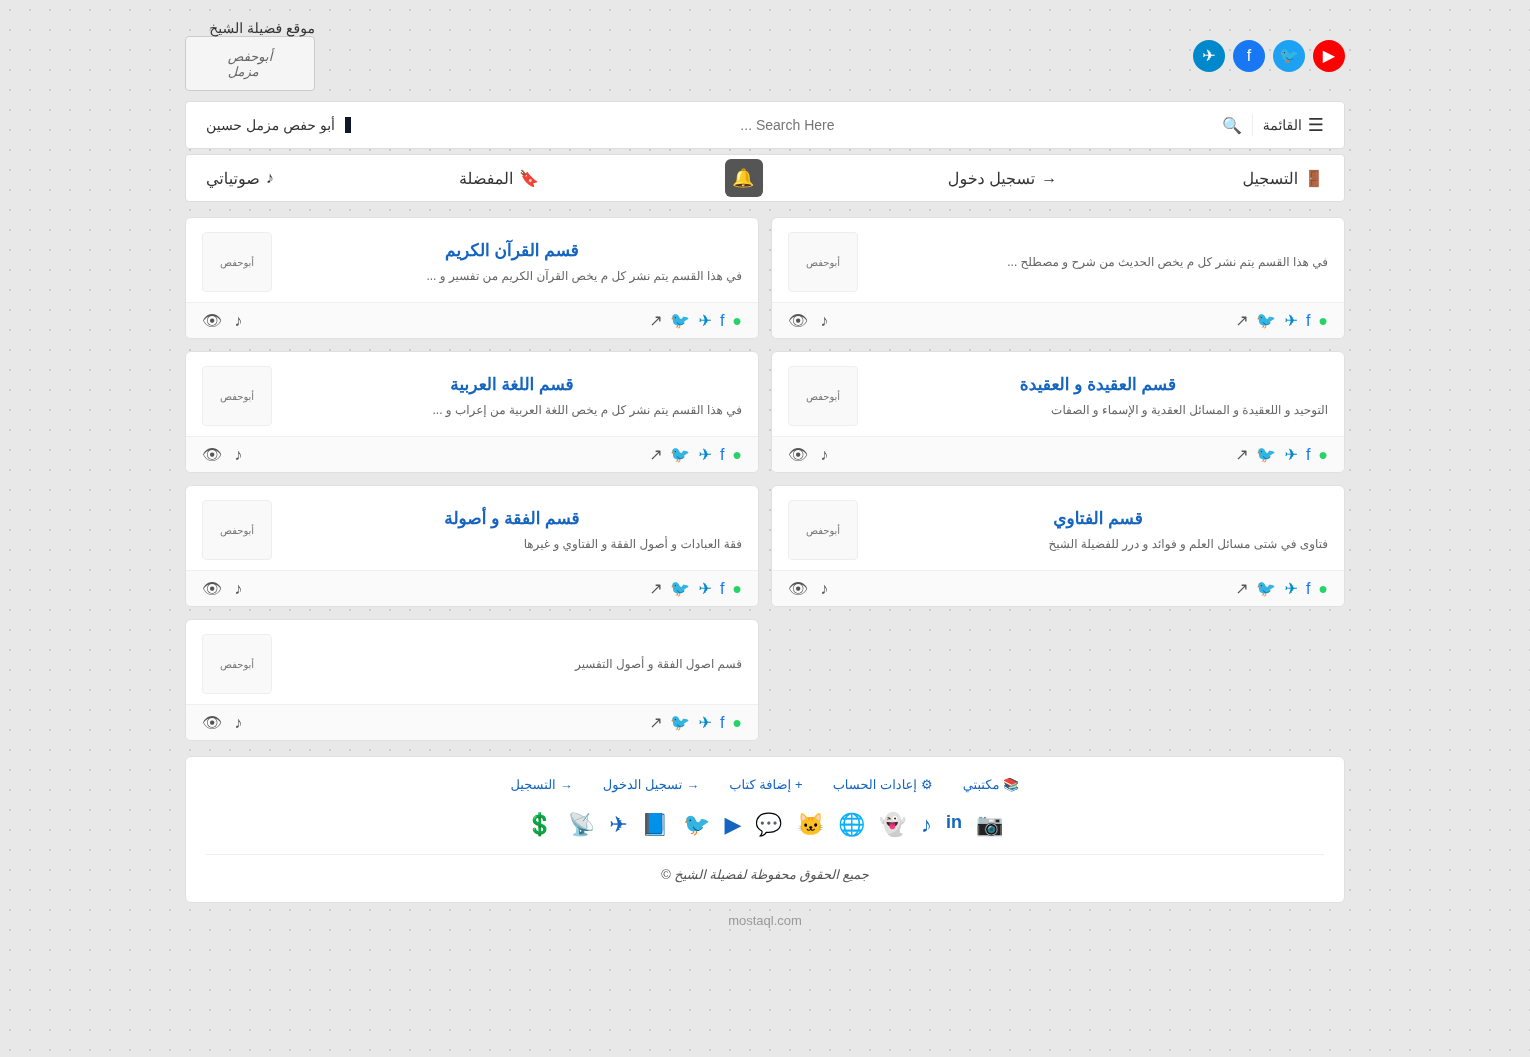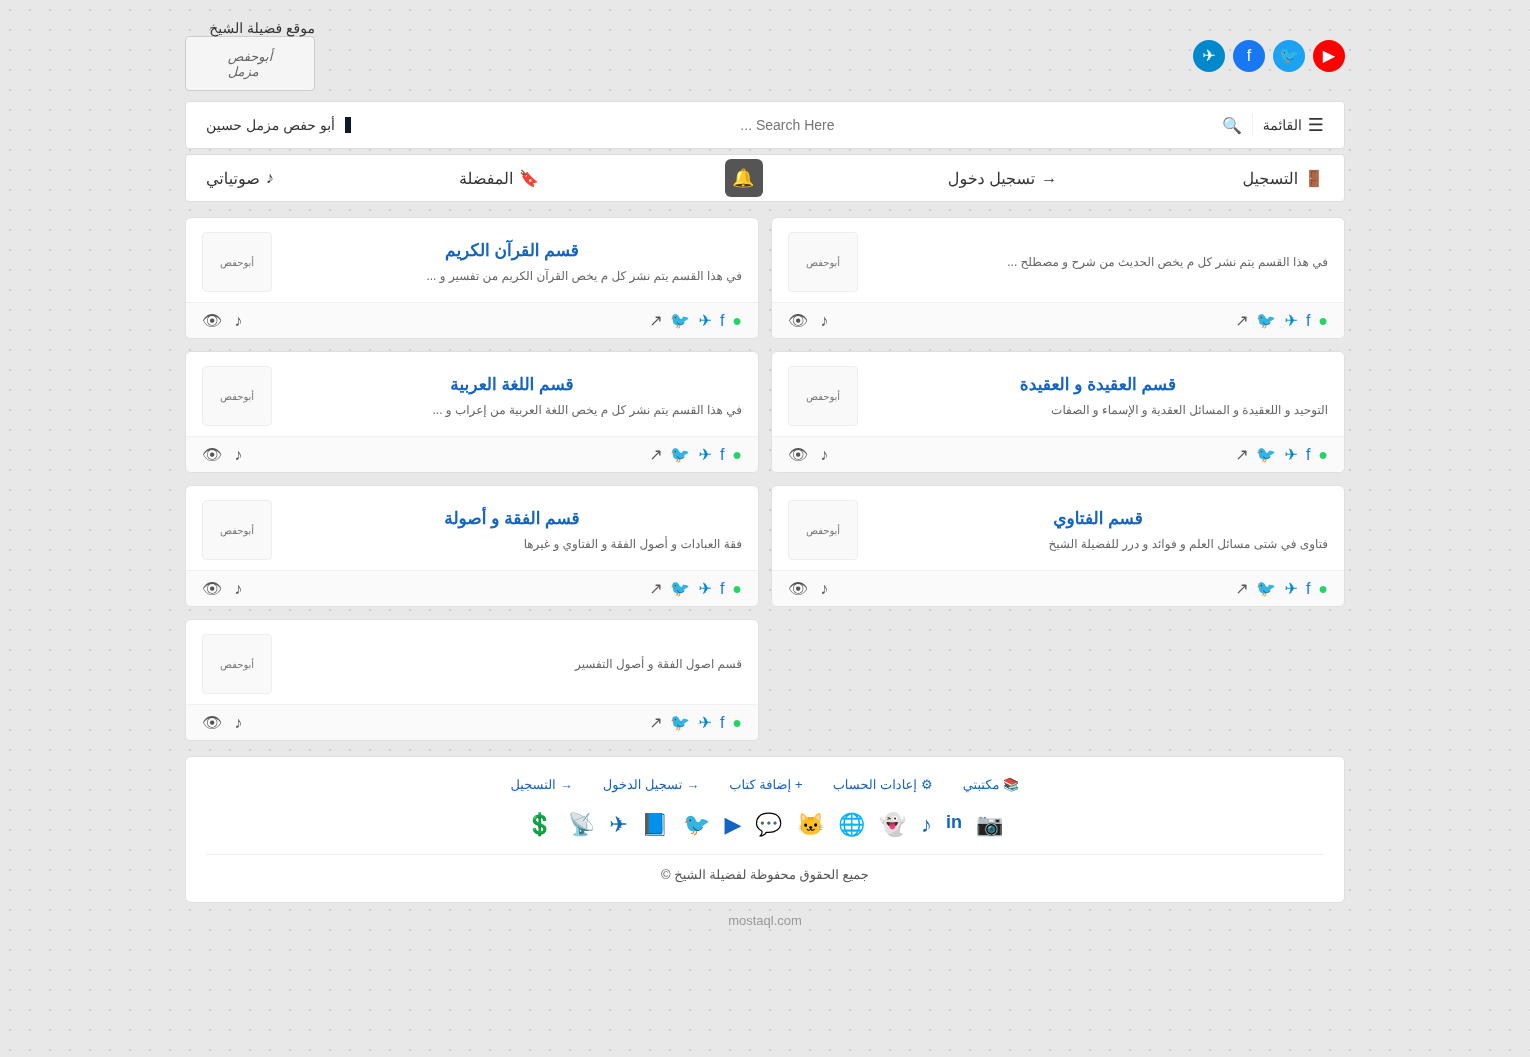--- a/index.html
+++ b/index.html
@@ -273,20 +273,21 @@
     }
     .footer-divider {
       border: none;
       border-top: 1px solid #eee;
       margin: 12px 0;
     }
     .footer-copyright {
       text-align: center;
       font-size: 13px;
       color: #555;
+      font-style: italic;
     }
 
     
     .watermark {
       text-align: center;
       padding: 10px 0 5px;
       font-size: 13px;
       color: #999;
     }
     .watermark .wm-logo {

